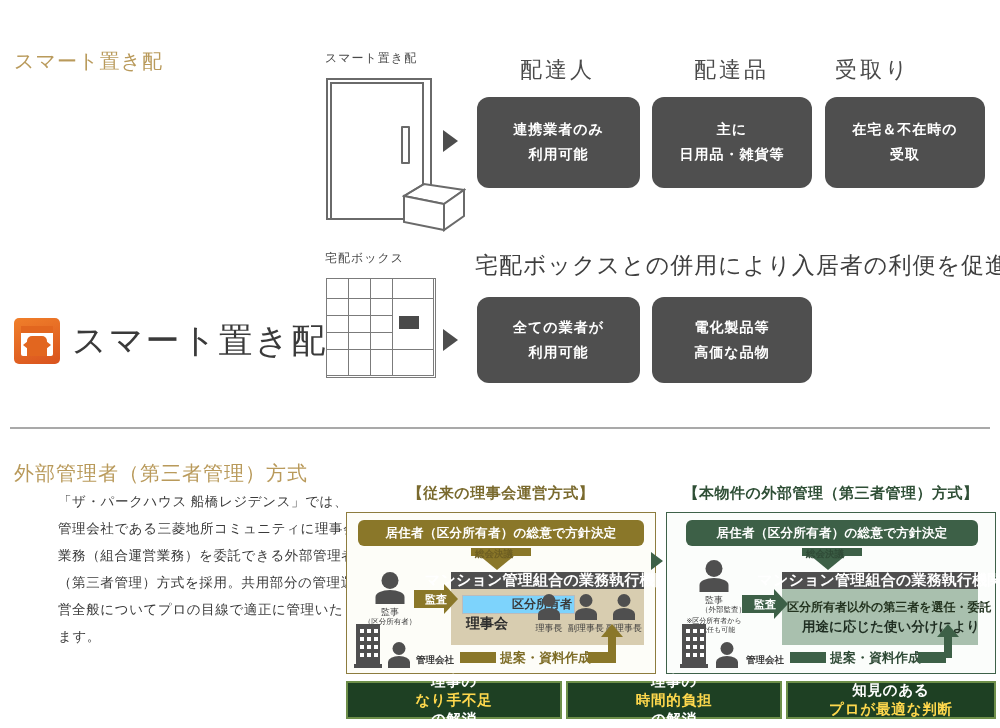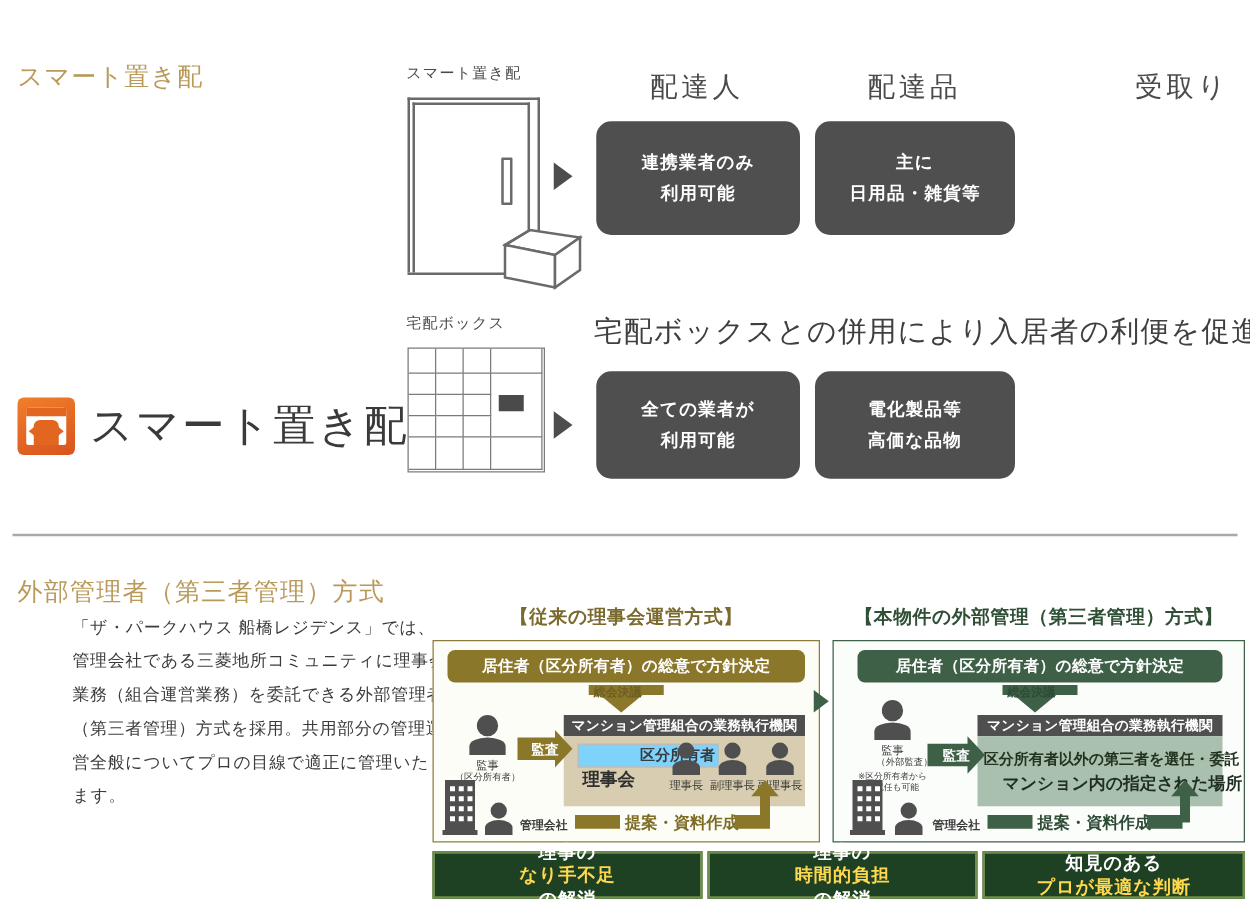--- a/index.html
+++ b/index.html
@@ -151,21 +151,21 @@
   .arrow-down{position:absolute;width:0;height:0;
     border-left:17px solid transparent;border-right:17px solid transparent;}
   .arrow-down.gold{border-top:14px solid #8a7729;}
   .arrow-down.green{border-top:14px solid #3d6047;}
   .arrow-stem{position:absolute;height:8px;}
   .arrow-stem.gold{background:#8a7729;}
   .arrow-stem.green{background:#3d6047;}
 
   .org-head{
     position:absolute;background:#4f4f4f;color:#fff;
-    font-size:11px;font-weight:bold;display:flex;align-items:center;justify-content:center;
+    font-size:15px;font-weight:bold;display:flex;align-items:center;justify-content:center;
     white-space:nowrap;letter-spacing:0.2px;
   }
   .org-body{position:absolute;}
   .org-body.gold{background:#d8cdb0;}
   .org-body.green{background:#a9c0ae;}
 
   .chip{
     position:absolute;background:#7dd3fc;border:1px solid #bbb;
     font-size:12px;font-weight:bold;color:#3a3a3a;
     display:flex;align-items:center;justify-content:center;white-space:nowrap;padding-left:47px;
@@ -291,29 +291,33 @@
       <div class="gcell" style="left:22px;top:71px;width:22px;height:26px;"></div>
       <div class="gcell" style="left:44px;top:71px;width:22px;height:26px;"></div>
       <div class="gcell" style="left:66px;top:71px;width:41px;height:26px;"></div>
 
       <div class="grid-dot"></div>
     </div>
     <div class="tri" id="tri2"></div>
 
     <div class="col-head" style="left:520px;top:55px;">配達人</div>
     <div class="col-head" style="left:694px;top:55px;">配達品</div>
-    <div class="col-head" style="left:908px;top:55px;">受取り</div>
+    <div class="col-head" style="left:835px;top:55px;">受取り</div>
 
     <div class="card" style="left:477px;top:97px;width:163px;height:91px;">
       <span>連携業者のみ</span>
       <span>利用可能</span>
     </div>
     <div class="card" style="left:652px;top:97px;width:160px;height:91px;">
       <span>主に</span>
       <span>日用品・雑貨等</span>
+    </div>
+    <div class="card" style="left:825px;top:97px;width:160px;height:91px;">
+      <span>在宅＆不在時の</span>
+      <span>受取</span>
     </div>
 
 
     <div id="promo">宅配ボックスとの併用により入居者の利便を促進</div>
 
     <div class="card" style="left:477px;top:297px;width:163px;height:86px;">
       <span>全ての業者が</span>
       <span>利用可能</span>
     </div>
     <div class="card" style="left:652px;top:297px;width:160px;height:86px;">
@@ -412,21 +416,21 @@
 
       <div class="pill green" style="left:20px;top:36px;width:292px;height:26px;">居住者（区分所有者）の総意で方針決定</div>
 
       <div class="arrow-stem green" style="left:136px;top:64px;width:60px;"></div>
       <div class="arrow-down green" style="left:145px;top:72px;"></div>
       <div class="sousai green" style="left:140px;top:64px;">総会決議</div>
 
       <div class="org-head" style="left:116px;top:88px;width:196px;height:17px;">マンション管理組合の業務執行機関</div>
       <div class="org-body green" style="left:116px;top:105px;width:196px;height:56px;"></div>
       <div class="org-line1" style="left:121px;top:115px;">区分所有者以外の第三者を選任・委託</div>
-      <div class="org-line2" style="left:136px;top:134px;">マンション内の指定された場所</div>
+      <div class="org-line2" style="left:136px;top:134px;">用途に応じた使い分けにより</div>
 
       <div class="person" style="left:26px;top:76px;width:44px;height:32px;">
         <div class="p-head" style="top:0;width:17px;height:17px;"></div>
         <div class="p-body" style="top:18px;width:29px;height:14px;"></div>
       </div>
       <div class="person-name" style="left:20px;top:110px;width:56px;">監事</div>
       <div class="person-sub" style="left:16px;top:121px;width:64px;text-align:right;">（外部監査）</div>
       <div class="person-sub" style="left:6px;top:132px;width:84px;font-size:7px;">※区分所有者から</div>
       <div class="person-sub" style="left:6px;top:141px;width:84px;font-size:7px;">の就任も可能</div>
 

